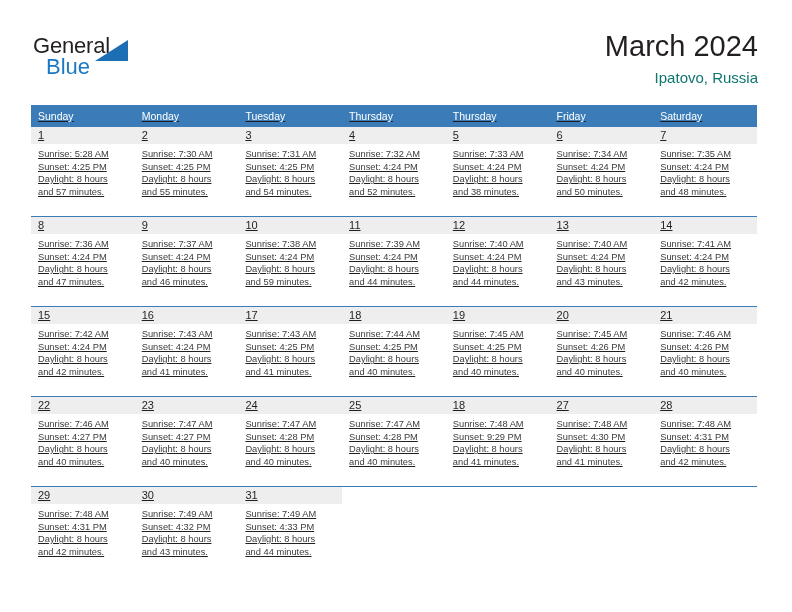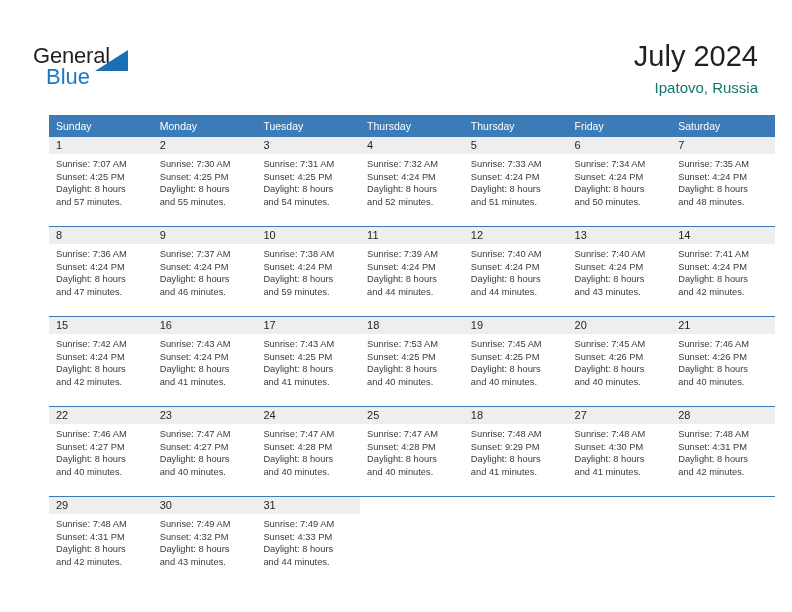--- a/index.html
+++ b/index.html
@@ -12,21 +12,20 @@
     height: 612px;
     font-family: "Liberation Sans", sans-serif;
     color: #231f20;
     overflow: hidden;
   }
   .page {
     position: relative;
     width: 792px;
     height: 444px;
     box-sizing: border-box;
-    margin-top: 10px;
   }
 
   
   .header {
     position: absolute;
     left: 0; top: 0;
     width: 792px;
     height: 100px;
   }
   .logo {
@@ -81,23 +80,24 @@
     font-size: 15px;
     color: #0f766e;
     line-height: 22px;
     margin-top: 3px;
     white-space: nowrap;
   }
 
   
   .calendar {
     position: absolute;
-    left: 49px;
+    left: 31px;
     top: 105px;
     width: 726px;
+    text-decoration: underline;
   }
   table.cal {
     width: 726px;
     border-collapse: collapse;
     table-layout: fixed;
   }
   table.cal th {
     background: #3b7cb8;
     color: #ffffff;
     font-size: 10.5px;
@@ -150,21 +150,21 @@
 
   <div class="header">
 
     <div class="logo">
       <span class="logo-general">General</span>
       <span class="logo-triangle"></span>
       <span class="logo-blue">Blue</span>
     </div>
 
     <div class="title-block">
-      <div class="cal-title">July 2024</div>
+      <div class="cal-title">March 2024</div>
       <div class="cal-subtitle">Ipatovo, Russia</div>
     </div>
 
   </div>
 
   <div class="calendar">
     <table class="cal">
       <thead>
         <tr>
           <th>Sunday</th>
@@ -175,21 +175,21 @@
           <th>Friday</th>
           <th>Saturday</th>
         </tr>
       </thead>
       <tbody>
           <tr class="week-row first">
             <td>
               <div class="cell-inner">
                 <div class="daynum-band">1</div>
                 <div class="cell-lines">
-                  <div>Sunrise: 7:07 AM</div>
+                  <div>Sunrise: 5:28 AM</div>
                   <div>Sunset: 4:25 PM</div>
                   <div>Daylight: 8 hours</div>
                   <div>and 57 minutes.</div>
                 </div>
               </div>
             </td>
             <td>
               <div class="cell-inner">
                 <div class="daynum-band">2</div>
                 <div class="cell-lines">
@@ -222,21 +222,21 @@
                 </div>
               </div>
             </td>
             <td>
               <div class="cell-inner">
                 <div class="daynum-band">5</div>
                 <div class="cell-lines">
                   <div>Sunrise: 7:33 AM</div>
                   <div>Sunset: 4:24 PM</div>
                   <div>Daylight: 8 hours</div>
-                  <div>and 51 minutes.</div>
+                  <div>and 38 minutes.</div>
                 </div>
               </div>
             </td>
             <td>
               <div class="cell-inner">
                 <div class="daynum-band">6</div>
                 <div class="cell-lines">
                   <div>Sunrise: 7:34 AM</div>
                   <div>Sunset: 4:24 PM</div>
                   <div>Daylight: 8 hours</div>
@@ -366,21 +366,21 @@
                   <div>Sunset: 4:25 PM</div>
                   <div>Daylight: 8 hours</div>
                   <div>and 41 minutes.</div>
                 </div>
               </div>
             </td>
             <td>
               <div class="cell-inner">
                 <div class="daynum-band">18</div>
                 <div class="cell-lines">
-                  <div>Sunrise: 7:53 AM</div>
+                  <div>Sunrise: 7:44 AM</div>
                   <div>Sunset: 4:25 PM</div>
                   <div>Daylight: 8 hours</div>
                   <div>and 40 minutes.</div>
                 </div>
               </div>
             </td>
             <td>
               <div class="cell-inner">
                 <div class="daynum-band">19</div>
                 <div class="cell-lines">

